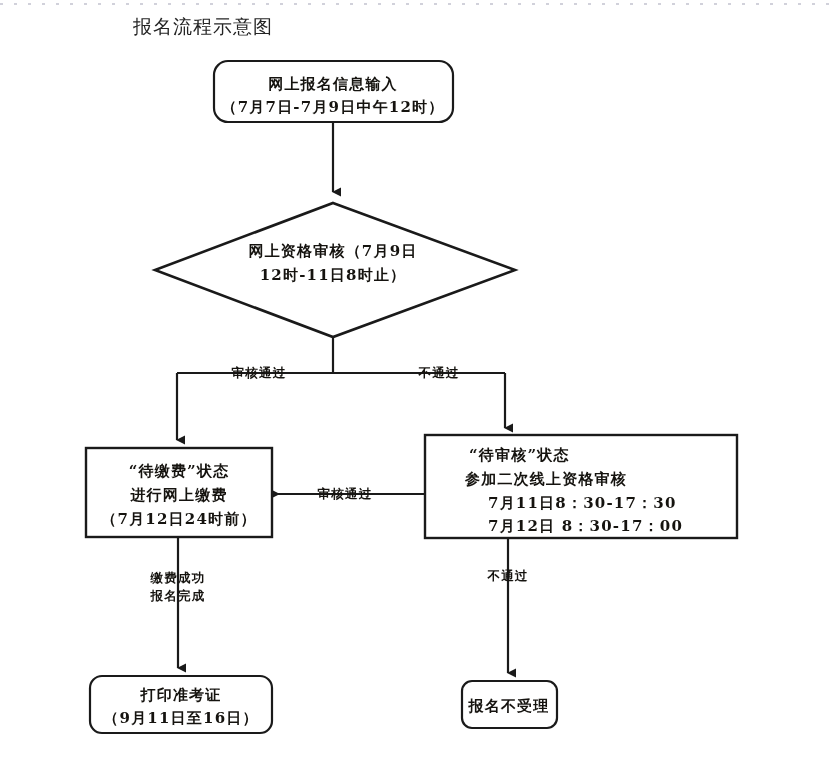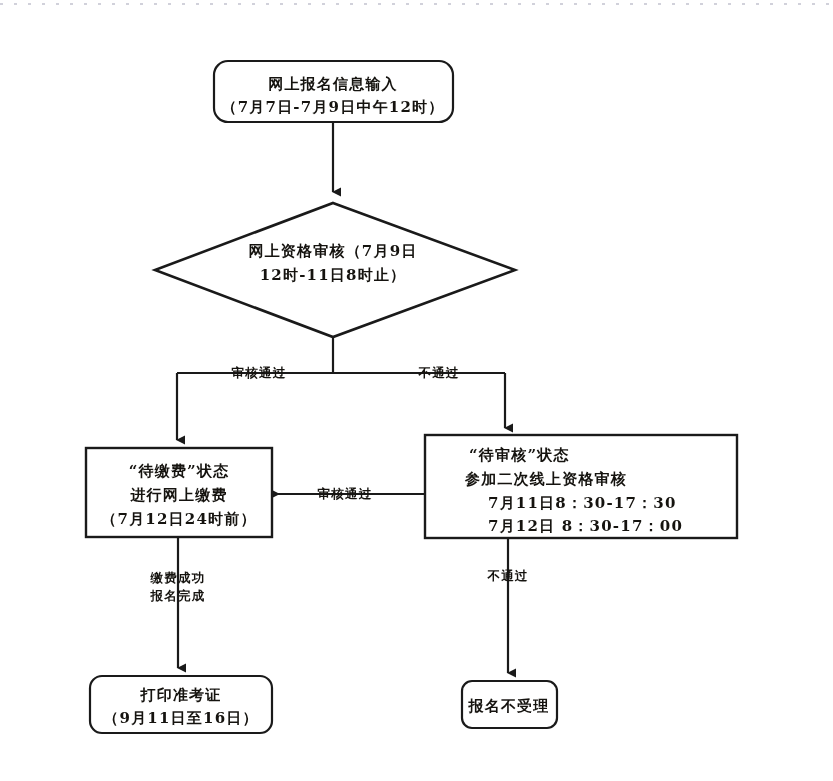--- a/index.html
+++ b/index.html
@@ -77,20 +77,21 @@
     text-anchor: middle;
   }
 </style>
 </head>
 <body>
 
 <div id="flow-root">
 
   <div class="ruler-line"></div>
 
+  <div class="page-title">报名流程示意图</div>
 
   <svg id="diagram" width="833" height="781" viewBox="0 0 833 781">
 
     <defs>
       <marker id="arrowDown" markerWidth="11" markerHeight="11" refX="5.5" refY="9" orient="auto" markerUnits="userSpaceOnUse">
         <path d="M1,1 L10,1 L5.5,10 Z" fill="#1a1a1a"></path>
       </marker>
       <marker id="arrowLeft" markerWidth="11" markerHeight="11" refX="9" refY="5.5" orient="auto" markerUnits="userSpaceOnUse">
         <path d="M10,1 L10,10 L1,5.5 Z" fill="#1a1a1a"></path>
       </marker>

